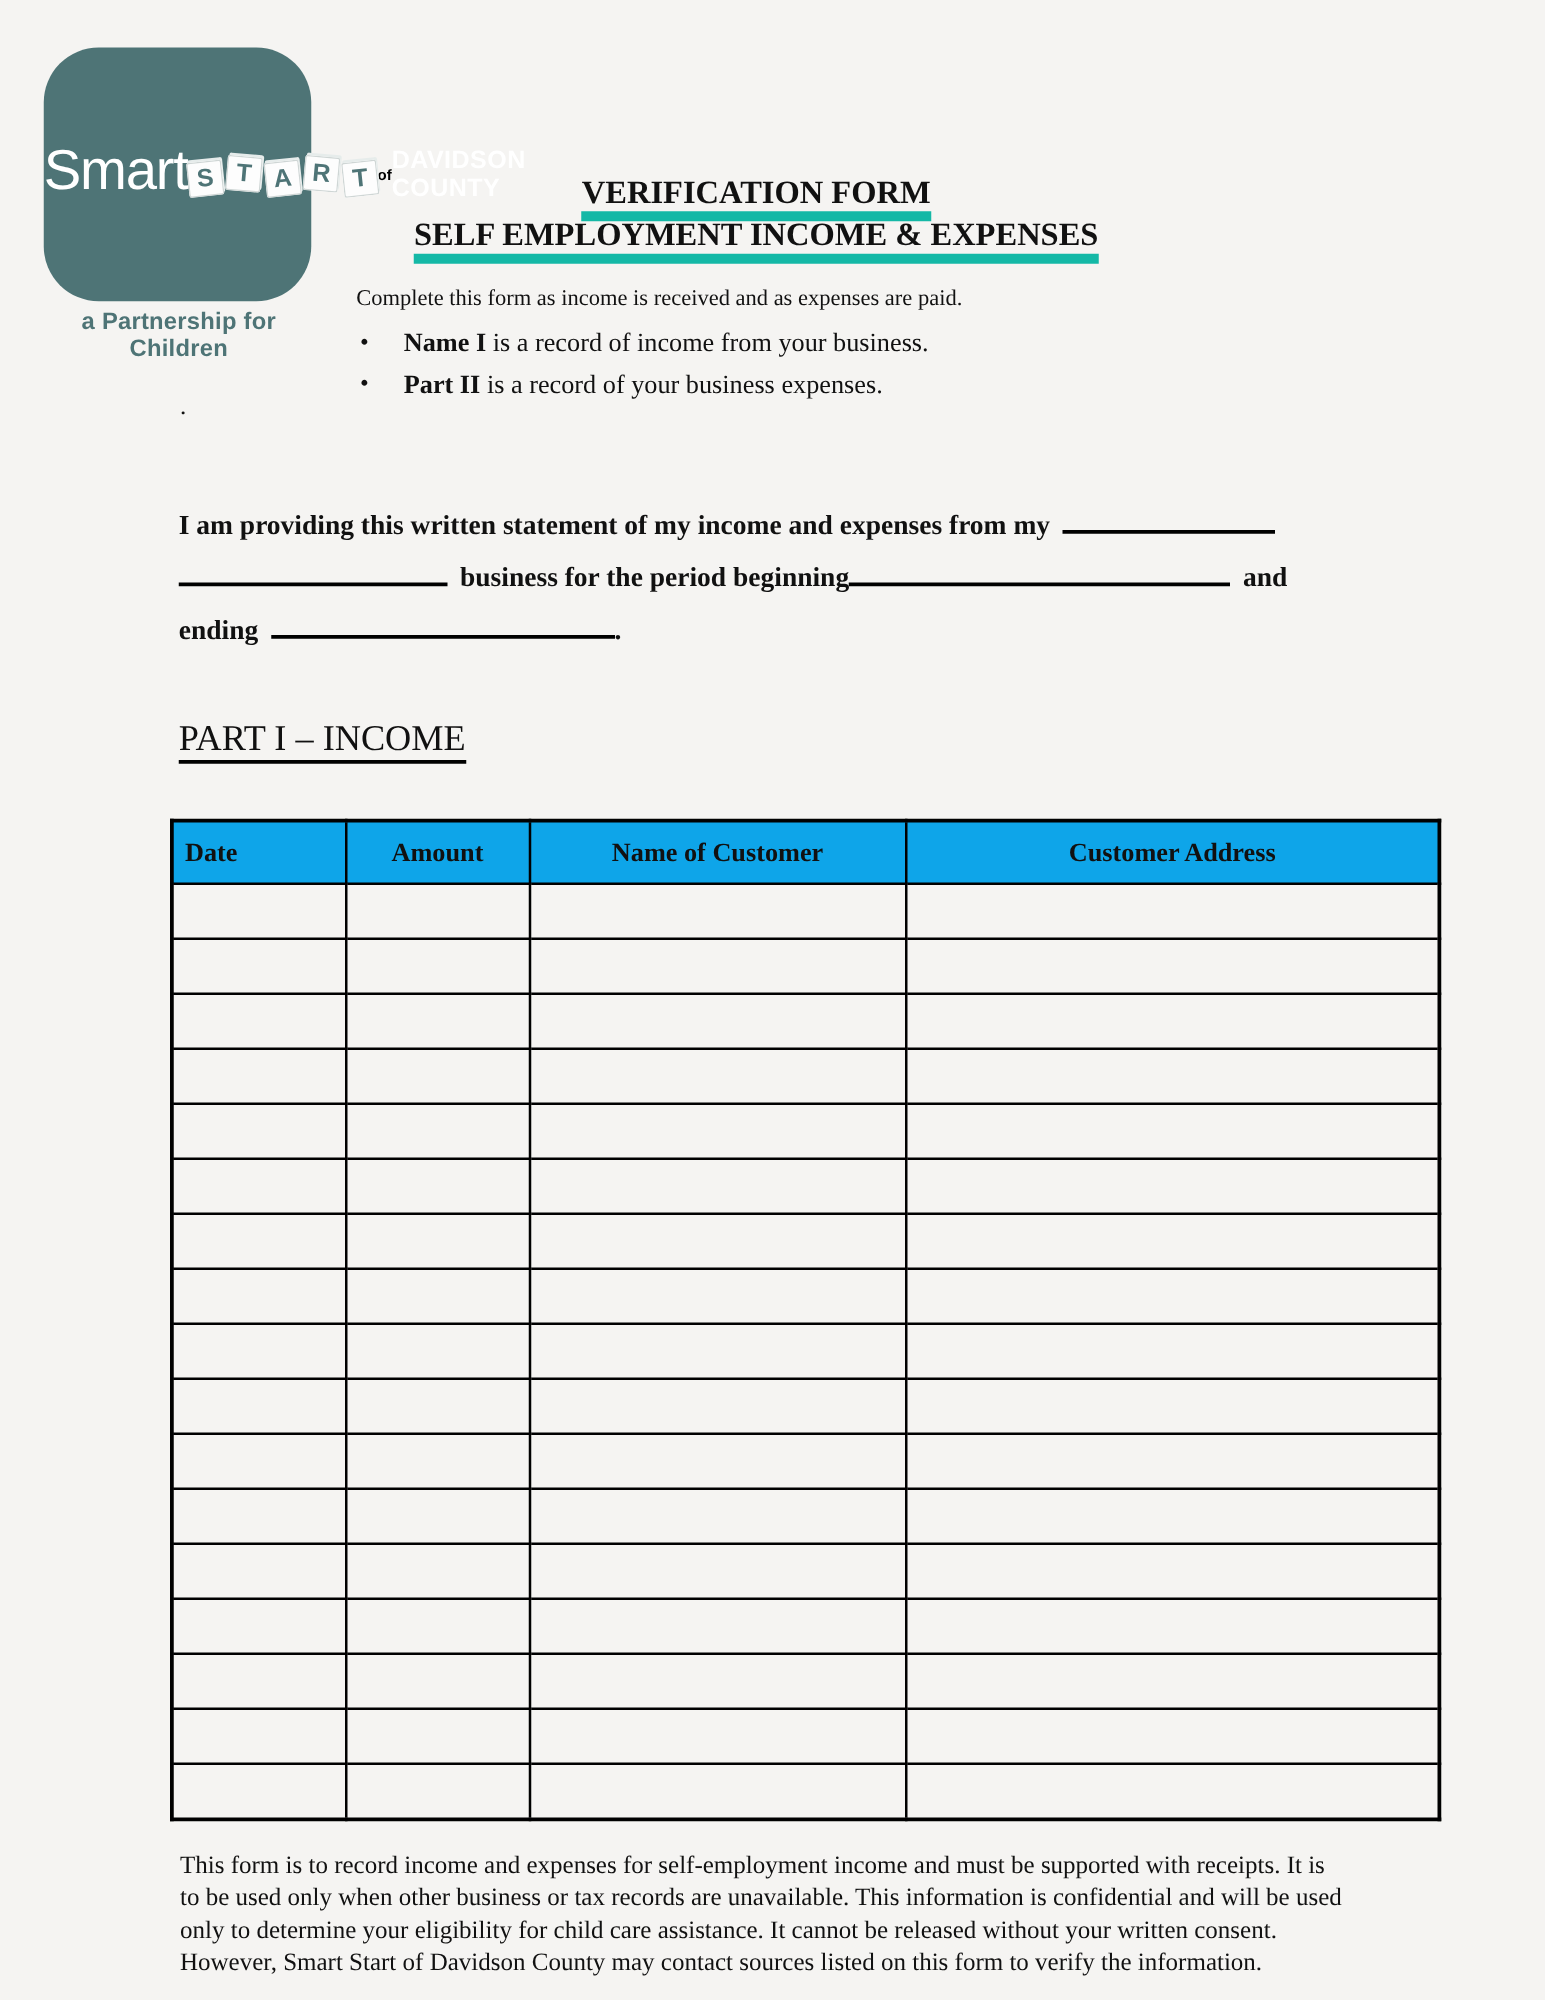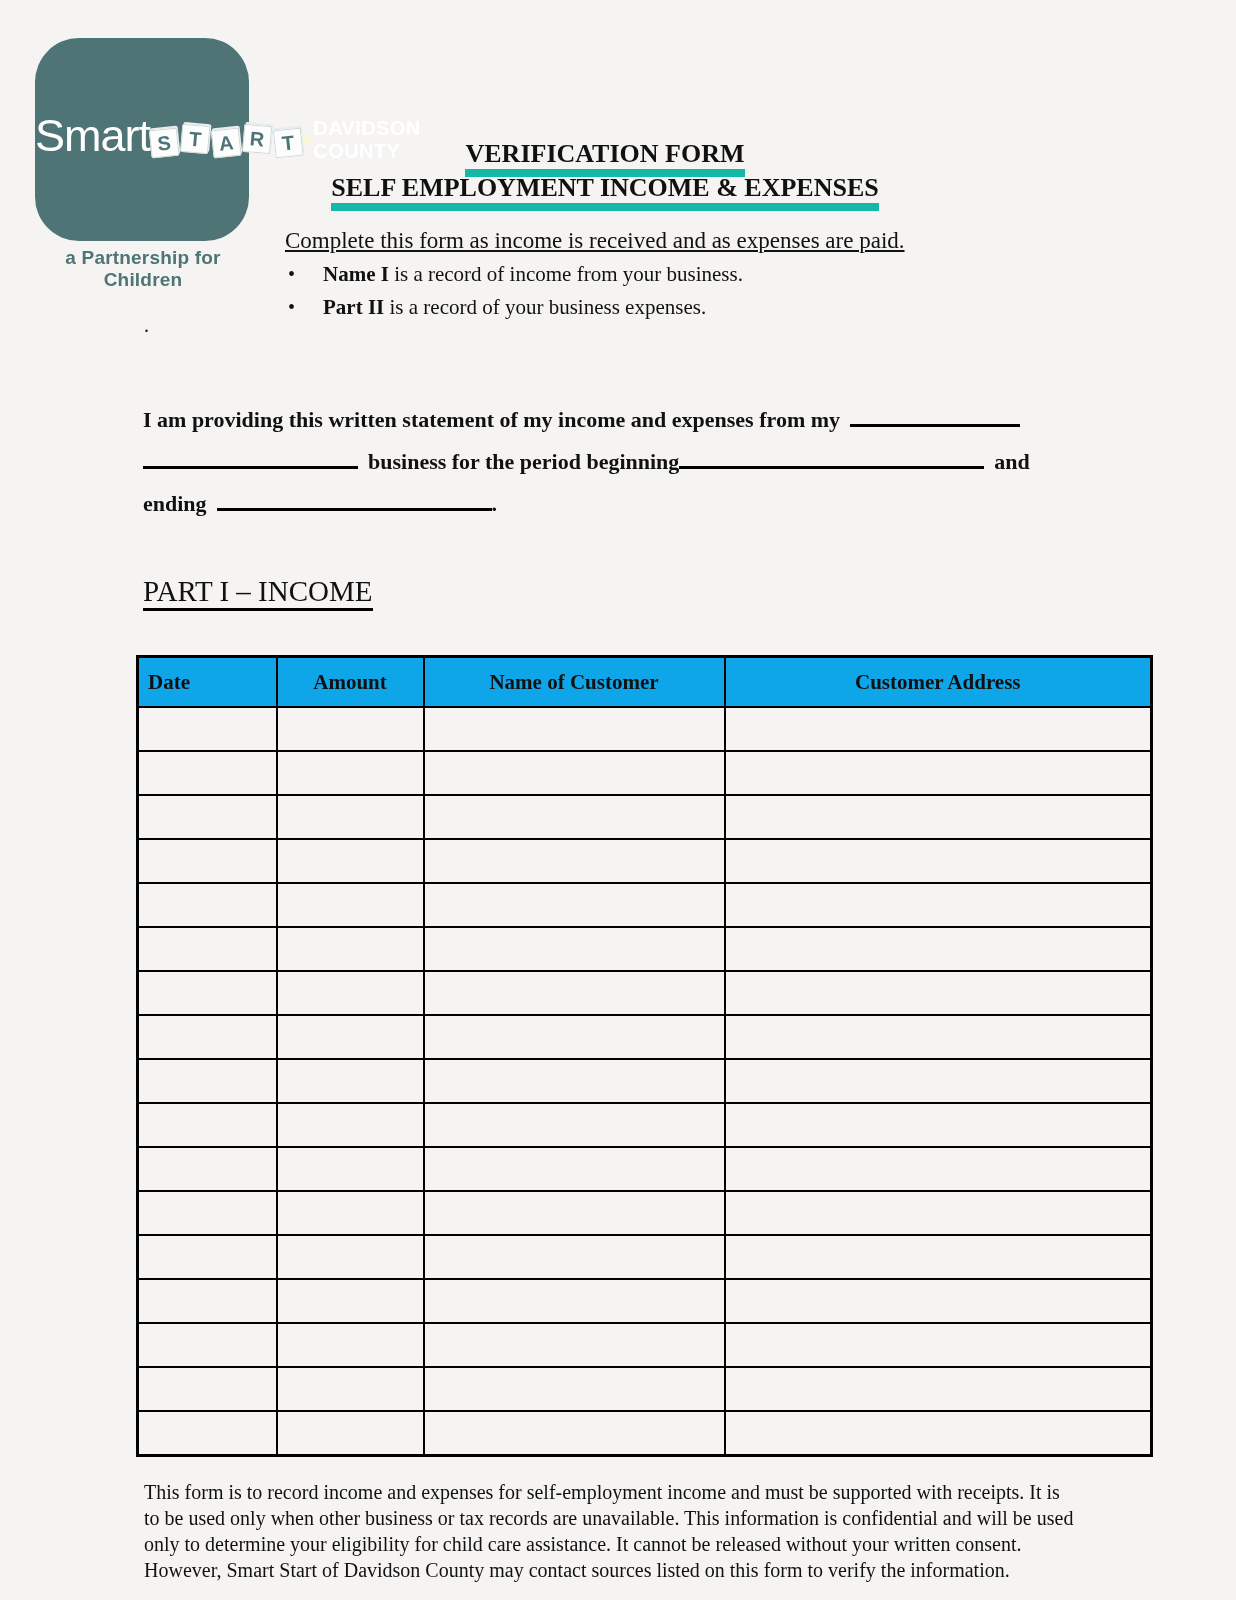--- a/index.html
+++ b/index.html
@@ -17,35 +17,35 @@
   .children-svg{margin-top:3px;width:198px;height:90px;display:block;}
   .logo-smart{color:#fff;font-size:45px;line-height:40px;margin-top:-7px;letter-spacing:-1px;}
   .logo-blocks{display:flex;gap:3px;margin-top:4px;height:30px;}
   .block{
     width:28px;height:28px;background:#fdfdfd;color:#4e7476;
     font-weight:bold;font-size:20px;line-height:28px;text-align:center;
     border-radius:2px;box-shadow:inset 0 0 0 1px #cfd6d5, 1px -2px 0 #e6eceb;
   }
   .block:nth-child(odd){transform:rotate(-6deg) translateY(2px);}
   .block:nth-child(even){transform:rotate(5deg) translateY(-2px);}
-  .logo-of{color:#fef9c3;font-size:12px;font-weight:bold;margin-top:2px;line-height:13px;}
+  .logo-of{color:#000000;font-size:12px;font-weight:bold;margin-top:2px;line-height:13px;}
   .logo-county{color:#fff;font-size:20px;font-weight:bold;letter-spacing:.4px;margin-top:1px;}
   .logo-tagline{
     position:absolute;left:25px;top:247px;width:236px;text-align:center;
     color:#4e7476;font-weight:bold;font-size:19px;
     font-family:"Liberation Sans",sans-serif;letter-spacing:.2px;
   }
   
   .title-block{
     position:absolute;left:270px;top:137px;width:670px;text-align:center;
     font-weight:bold;font-size:26px;line-height:34px;
   }
   .title-block .u{border-bottom:8px solid #14b8a6;padding-bottom:1px;}
   
-  .intro{position:absolute;left:285px;top:228px;font-size:23px;text-decoration:underline;}
+  .intro{position:absolute;left:285px;top:228px;font-size:18px;}
   .bullets{position:absolute;left:288px;top:258px;margin:0;padding:0;list-style:none;font-size:21px;line-height:33px;}
   .bullets li{display:flex;}
   .bullets .dot{width:35px;font-size:20px;}
   .stray-period{position:absolute;left:144px;top:314px;font-size:20px;}
   
   .statement{
     position:absolute;left:143px;top:399px;font-size:22px;font-weight:bold;
     line-height:42px;white-space:nowrap;
   }
   .blank{display:inline-block;border-bottom:3px solid #000;height:20px;vertical-align:baseline;}

